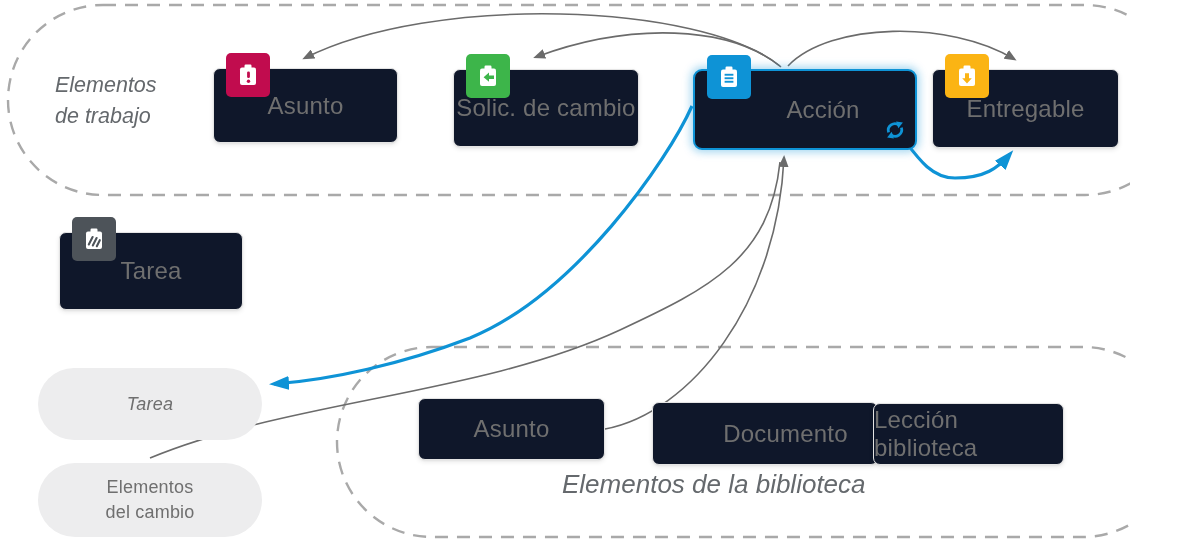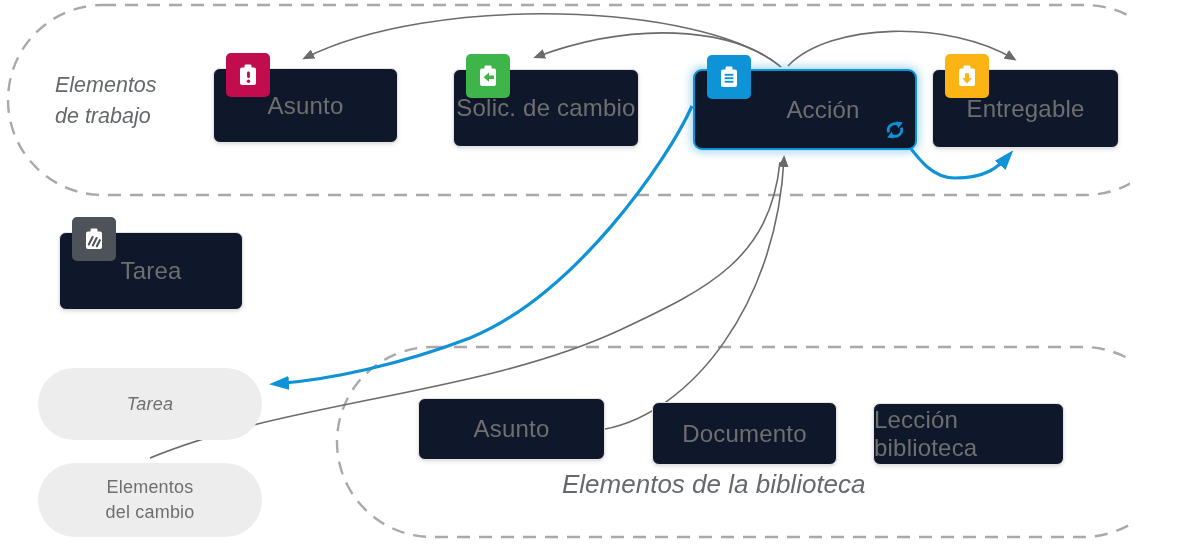--- a/index.html
+++ b/index.html
@@ -153,20 +153,20 @@
   </div>
 
   <div class="pill" style="left:38px;top:463px;width:224px;height:74px;">
     <span>Elementos</span>
     <span>del cambio</span>
   </div>
 
   <div class="node" style="left:418px;top:398px;width:185px;height:60px;">
     <span>Asunto</span>
   </div>
-  <div class="node" style="left:652px;top:402px;width:183px;height:61px;">
+  <div class="node" style="left:652px;top:402px;width:183px;height:61px;padding-left:41px;">
     <span>Documento</span>
   </div>
   <div class="node" style="left:873px;top:403px;width:189px;height:60px;">
     <span>Lección biblioteca</span>
   </div>
 
 </div>
 
 </body></html>

